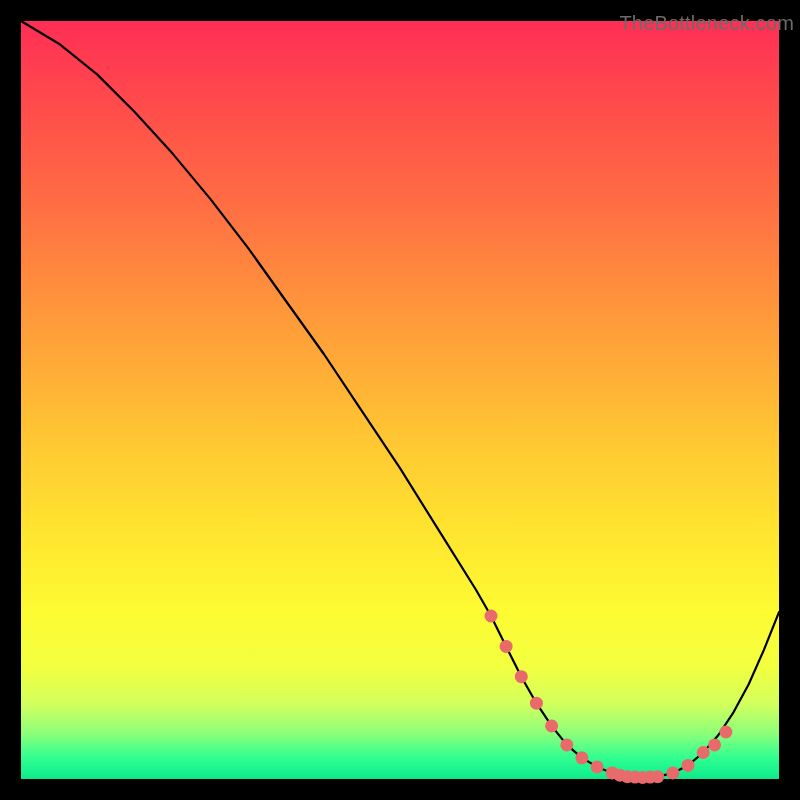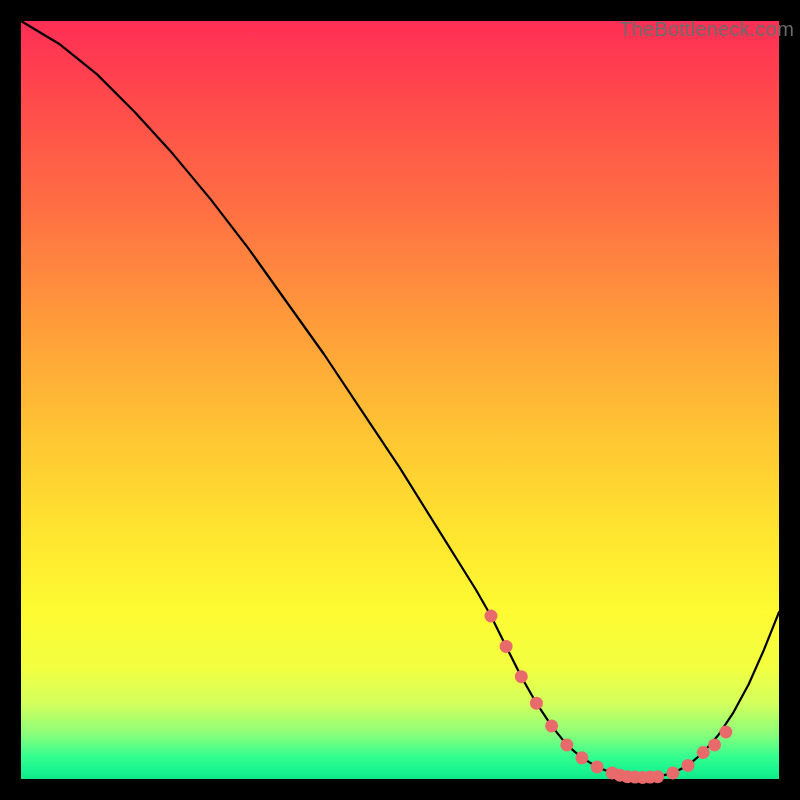--- a/index.html
+++ b/index.html
@@ -35,21 +35,21 @@
       #fdfb32 78%,
       #f3ff3f 85%,
       #d4ff5c 90%,
       #8cff7a 94%,
       #35ff8f 97%,
       #18f38f 99%,
       #12e787 100%);
   }
   .watermark {
     position: absolute;
-    top: 18px;
+    top: 12px;
     right: 6px;
     color: #6b6b6b;
     font-size: 20px;
     font-weight: 500;
     letter-spacing: 0.2px;
   }
   svg.curve {
     position: absolute;
     left: 0;
     top: 0;

